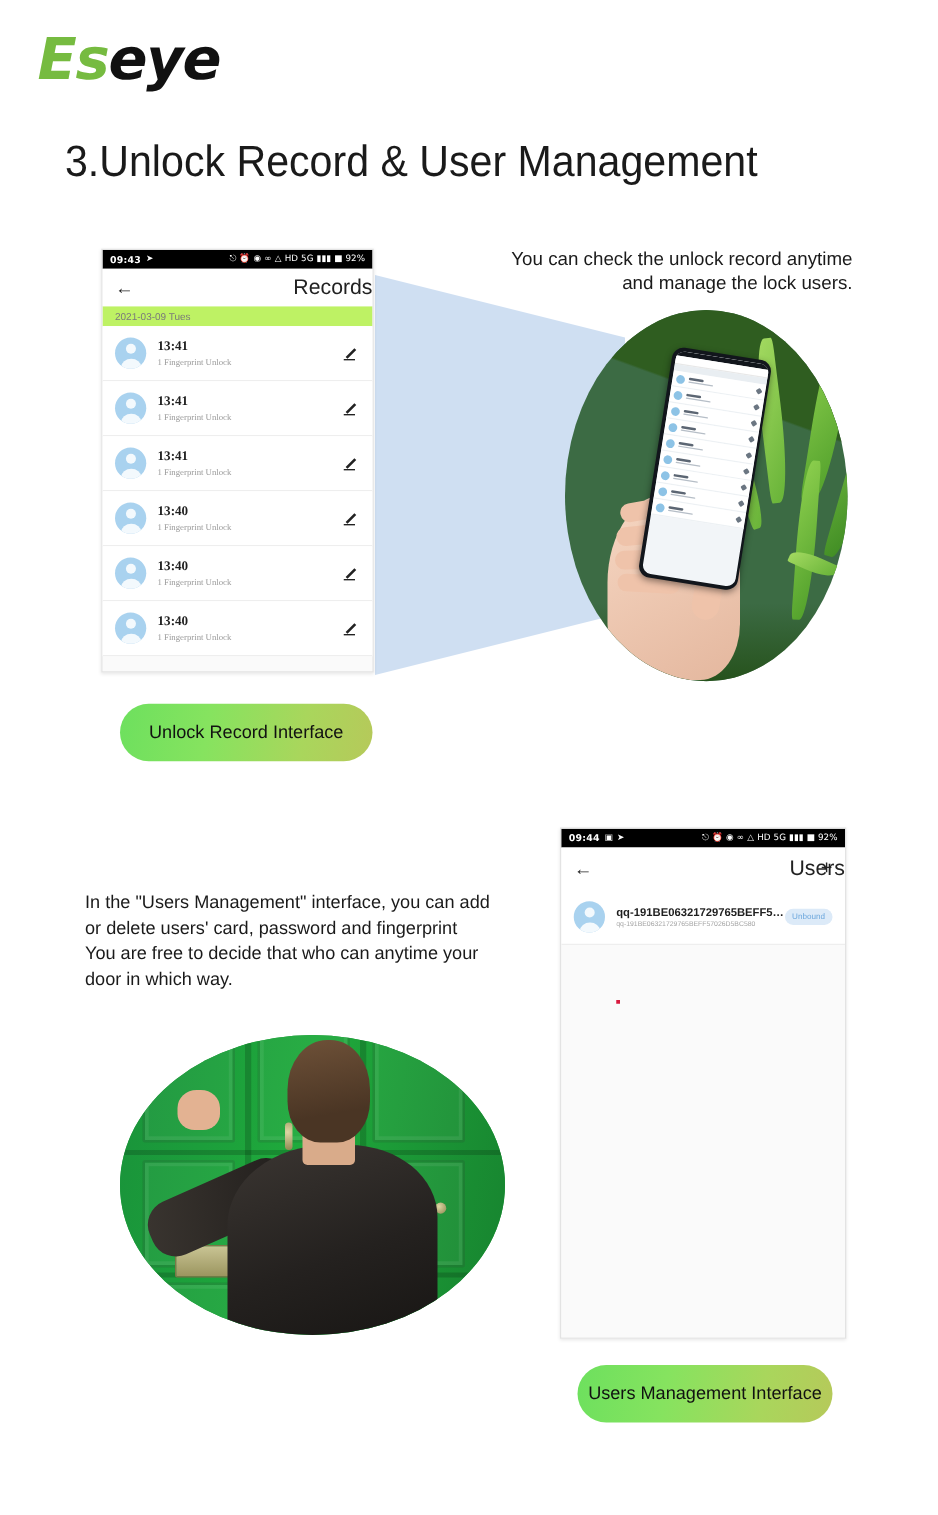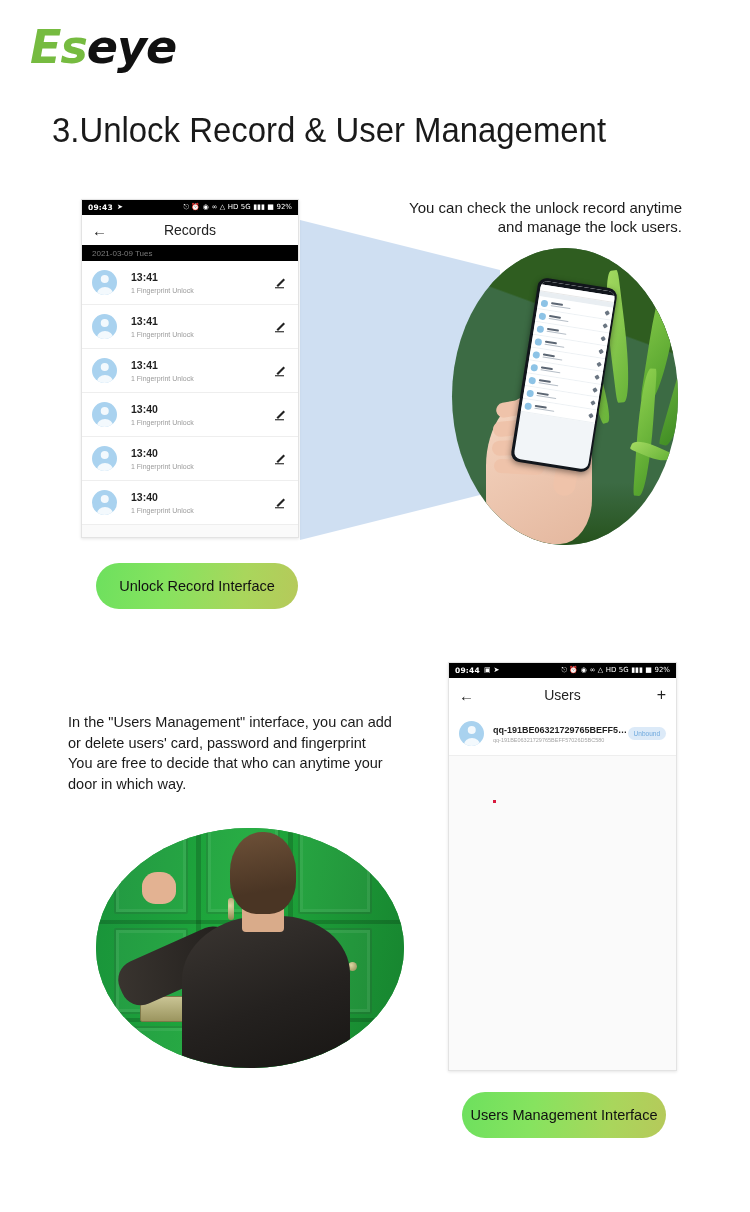--- a/index.html
+++ b/index.html
@@ -47,49 +47,49 @@
   .statusbar .spacer { flex: 1; }
   .statusbar .sb-right { display: flex; align-items: center; gap: 2.5px; font-size: 7px; }
   .sb-ic { display:inline-block; line-height:1; }
 
   .appbar {
     height: 30px; background: #fff; display: flex; align-items: center;
     padding: 0 10px; position: relative;
   }
   .appbar .back { font-size: 15px; color: #222; line-height: 1; }
   .appbar .apptitle {
-    position: absolute; left: 0; right: 0; text-align: center;
-    font-size: 14px; color: #222;
+    position: absolute; left: 0; right: 0; text-align: right;
+    font-size: 17px; color: #222;
   }
   .appbar .plus { margin-left: auto; font-size: 16px; color: #222; line-height: 1; z-index:2; }
 
   
   .date-band {
-    background: #000000; height: 16px; display: flex; align-items: center;
+    background: #bef264; height: 16px; display: flex; align-items: center;
     padding-left: 10px; font-size: 8px; color: #7a7a7a;
   }
   .rec-list { background: #fdfdfd; }
   .rec-row {
     display: flex; align-items: center; height: 44px;
     padding: 0 10px; border-bottom: 1px solid #eeeeee;
     background:#fff;
   }
   .avatar {
     width: 25px; height: 25px; border-radius: 50%;
     background: #a9d2ef; flex: 0 0 auto; position: relative; overflow:hidden;
   }
   .avatar::before {
     content:""; position:absolute; left:50%; top:4.5px; transform:translateX(-50%);
     width:8.5px; height:8.5px; border-radius:50%; background:#f3f9fd;
   }
   .avatar::after {
     content:""; position:absolute; left:50%; bottom:-5px; transform:translateX(-50%);
     width:16px; height:13px; border-radius:50% 50% 0 0; background:#f3f9fd;
   }
-  .rec-texts { margin-left: 14px; flex: 1; }
+  .rec-texts { margin-left: 9px; flex: 1; font-family: Liberation Serif, serif; }
   .rec-time { font-size: 10.5px; font-weight: 700; color: #1f1f1f; line-height: 1.25; }
   .rec-sub { font-size: 7px; color: #9a9a9a; margin-top: 2px; }
   .pencil {
     width: 14px; height: 14px; position: relative; flex: 0 0 auto;
   }
   .pencil svg { display:block; }
 
   
   .tabs { display: flex; background: #fff; height: 30px; align-items: center; padding: 0 18px; }
   .tab { font-size: 10px; color: #9b9b9b; margin-right: 44px; position: relative; }

